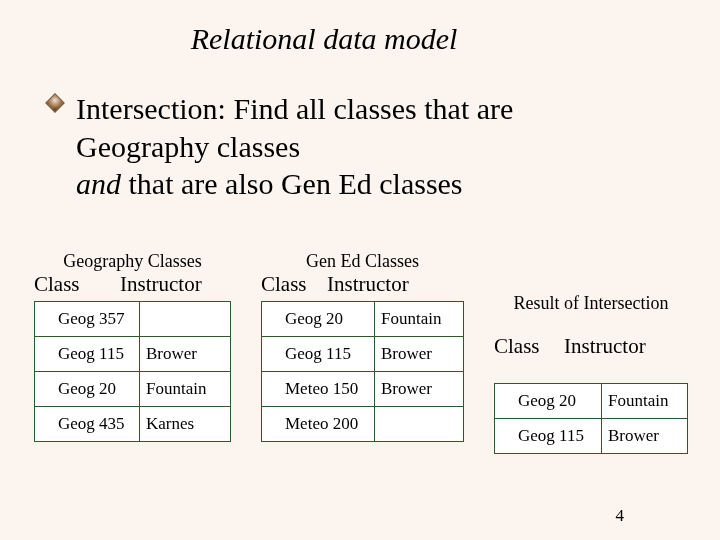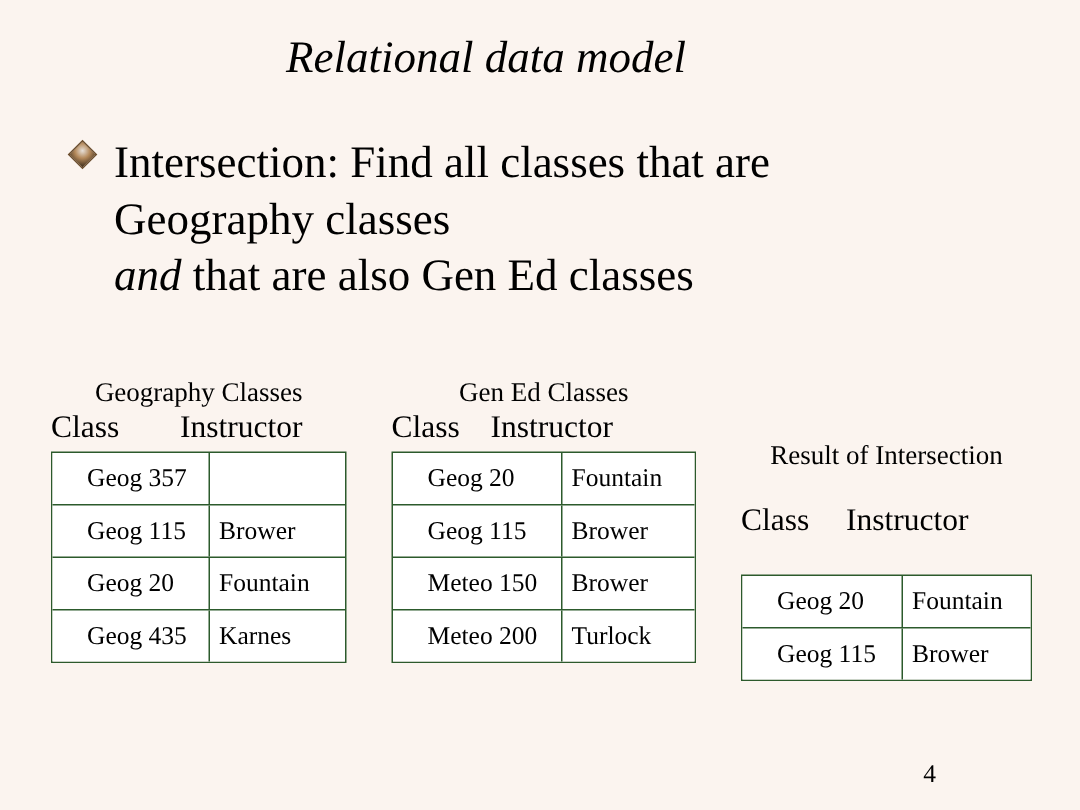--- a/index.html
+++ b/index.html
@@ -175,21 +175,20 @@
         <div class="row">
           <div class="cell col1 sep">Geog 115</div>
           <div class="cell col2">Brower</div>
         </div>
         <div class="row">
           <div class="cell col1 sep">Meteo 150</div>
           <div class="cell col2">Brower</div>
         </div>
         <div class="row">
           <div class="cell col1 sep">Meteo 200</div>
-          <div class="cell col2">Turlock</div>
         </div>
       </div>
     </div>
 
     <div class="tbl-block result-block">
       <div class="tbl-title">Result of Intersection</div>
       <div class="tbl-head">
         <div class="col1" style="width:70px">Class</div>
         <div class="col2">Instructor</div>
       </div>

